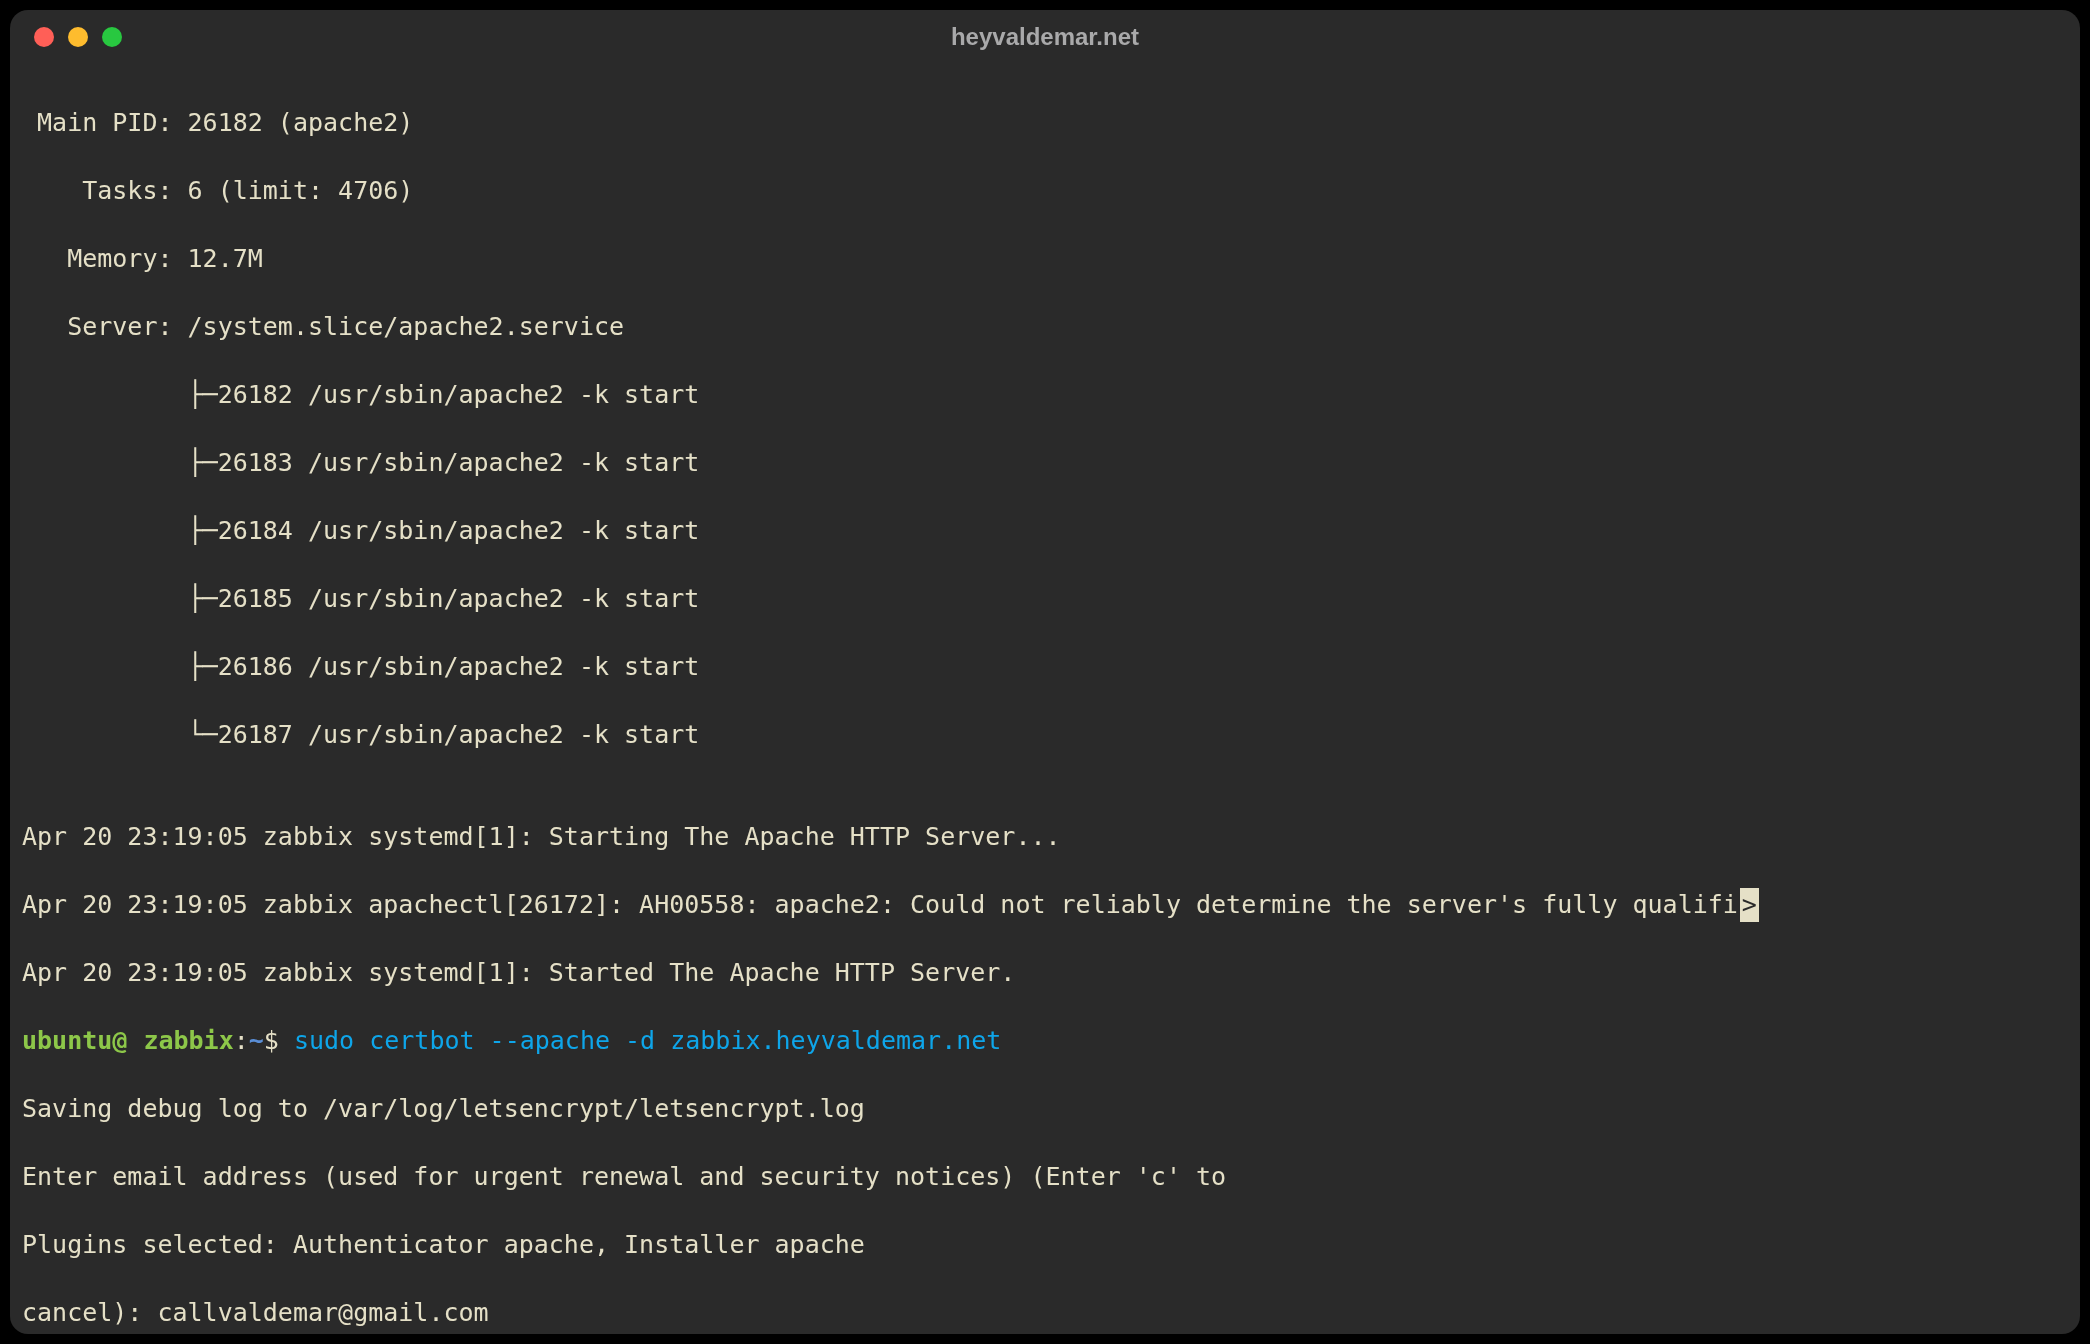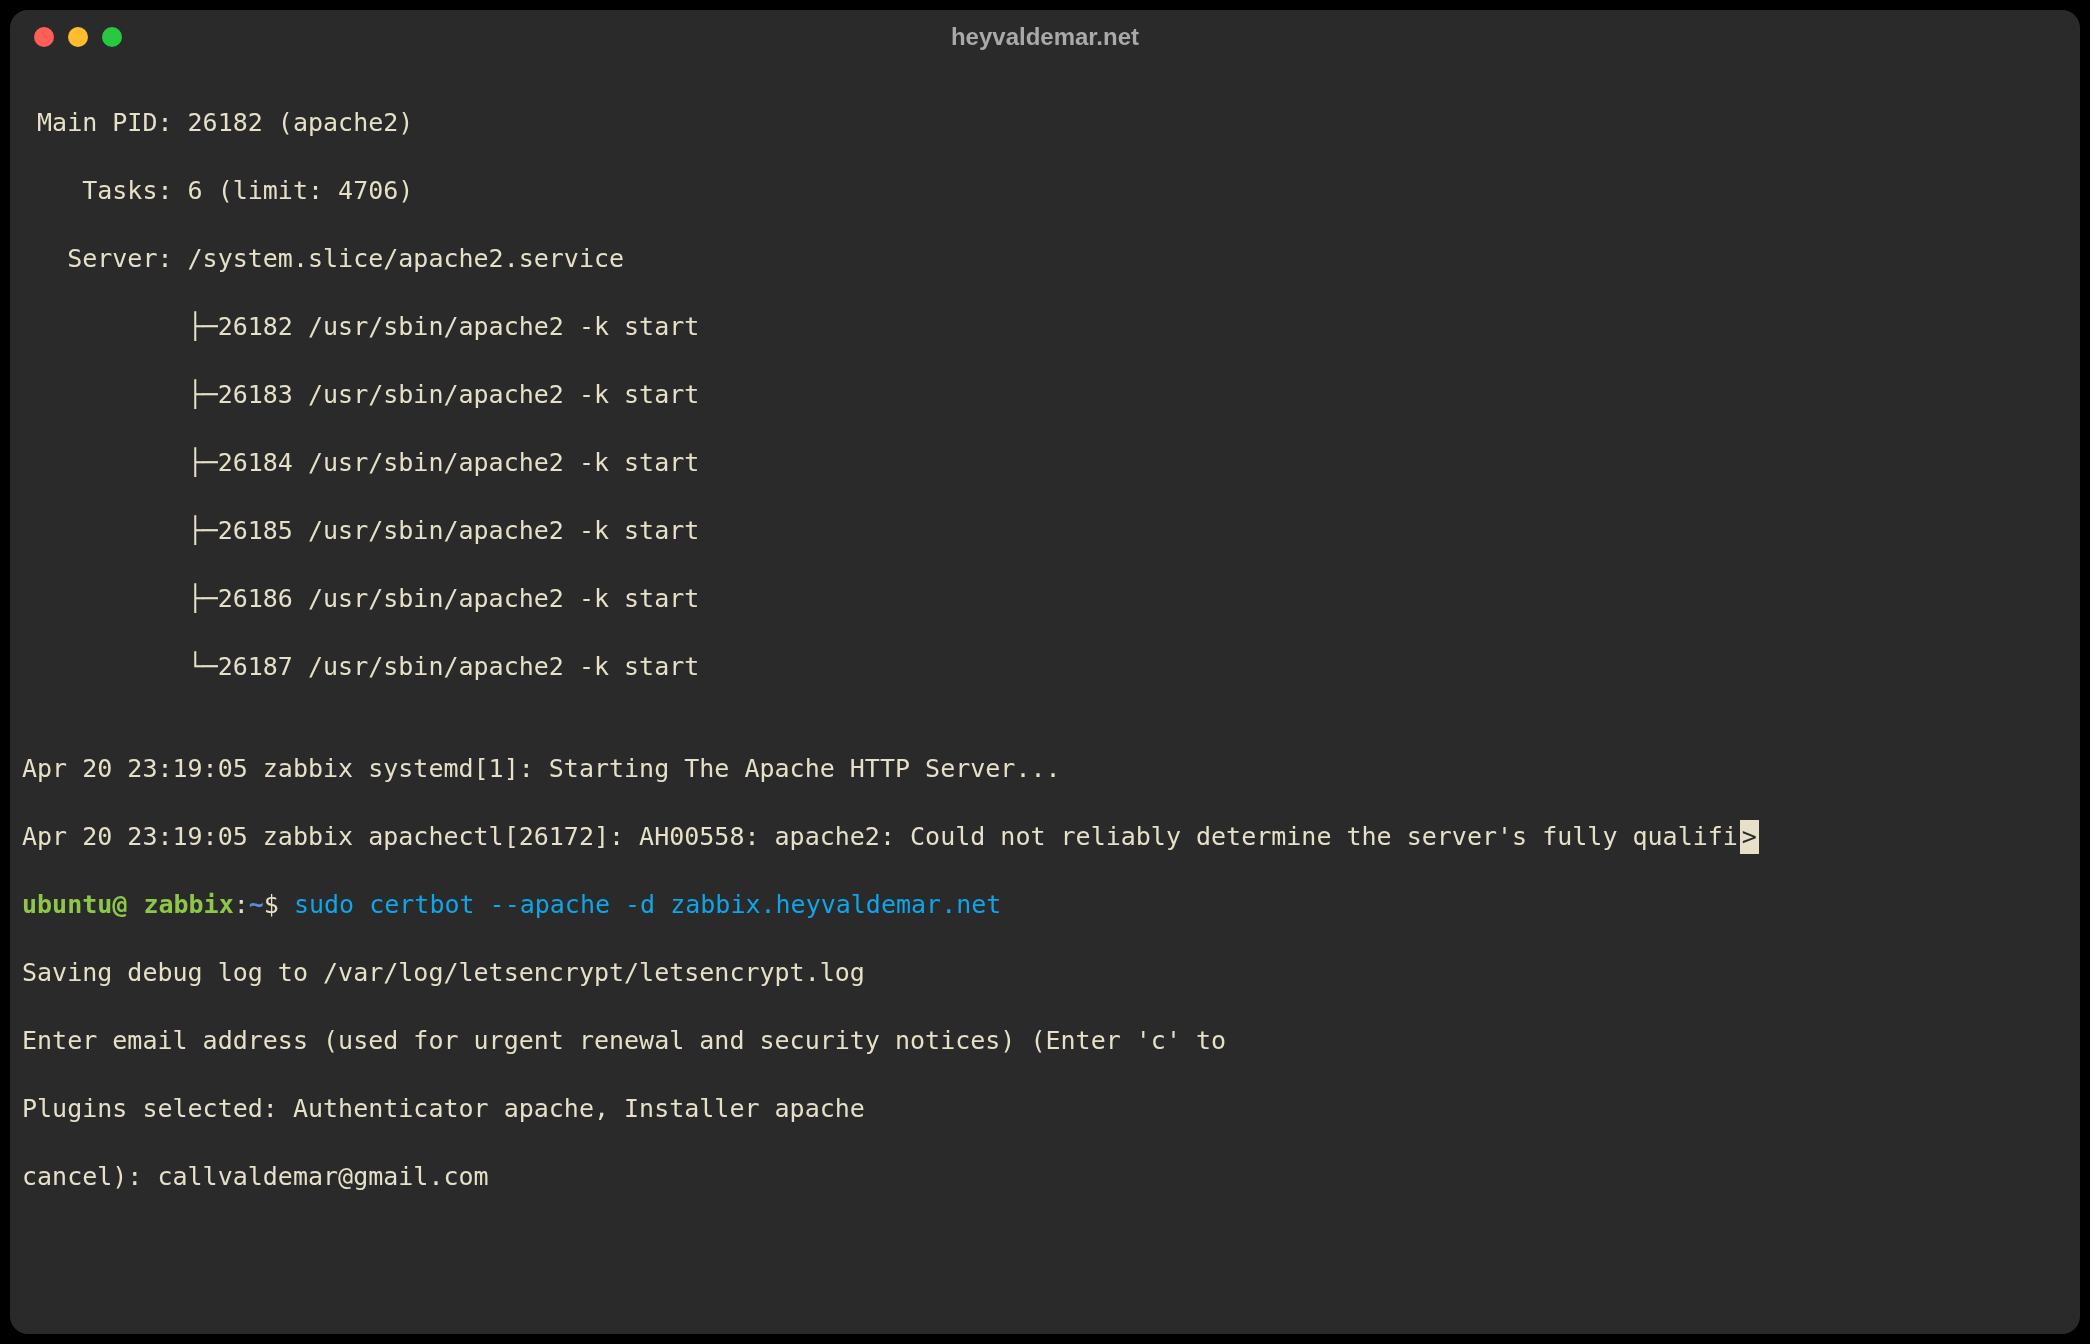--- a/index.html
+++ b/index.html
@@ -90,30 +90,32 @@
       <div class="light red"></div>
       <div class="light yellow"></div>
       <div class="light green"></div>
     </div>
     <div class="title">heyvaldemar.net</div>
   </div>
 
   <div class="terminal">
 <div class="line"><span> Main PID:</span><span> 26182 (apache2)</span></div>
 <div class="line"><span>    Tasks:</span><span> 6 (limit: 4706)</span></div>
+<div class="line"><span>   Memory:</span><span> 12.7M</span></div>
 <div class="line"><span>   Server:</span><span> /system.slice/apache2.service</span></div>
 <div class="line">           ├─26182 /usr/sbin/apache2 -k start</div>
 <div class="line">           ├─26183 /usr/sbin/apache2 -k start</div>
 <div class="line">           ├─26184 /usr/sbin/apache2 -k start</div>
 <div class="line">           ├─26185 /usr/sbin/apache2 -k start</div>
 <div class="line">           ├─26186 /usr/sbin/apache2 -k start</div>
 <div class="line">           └─26187 /usr/sbin/apache2 -k start</div>
 <div class="line"></div>
 <div class="line">Apr 20 23:19:05 zabbix systemd[1]: Starting The Apache HTTP Server...</div>
 <div class="line"><span>Apr 20 23:19:05 zabbix apachectl[26172]: AH00558: apache2: Could not reliably determine the server's fully qualifi</span><span class="overflow-marker">&gt;</span></div>
+<div class="line">Apr 20 23:19:05 zabbix systemd[1]: Started The Apache HTTP Server.</div>
 <div class="line"><span class="user">ubuntu</span><span class="at">@</span><span class="host">zabbix</span><span class="colon">:</span><span class="path">~</span><span class="dollar">$ </span><span class="cmd">sudo certbot --apache -d zabbix.heyvaldemar.net</span></div>
 <div class="line">Saving debug log to /var/log/letsencrypt/letsencrypt.log</div>
 <div class="line">Enter email address (used for urgent renewal and security notices) (Enter 'c' to</div>
 <div class="line">Plugins selected: Authenticator apache, Installer apache</div>
 <div class="line">cancel): callvaldemar@gmail.com</div>
 <div class="line"></div>
 
 
 
 

